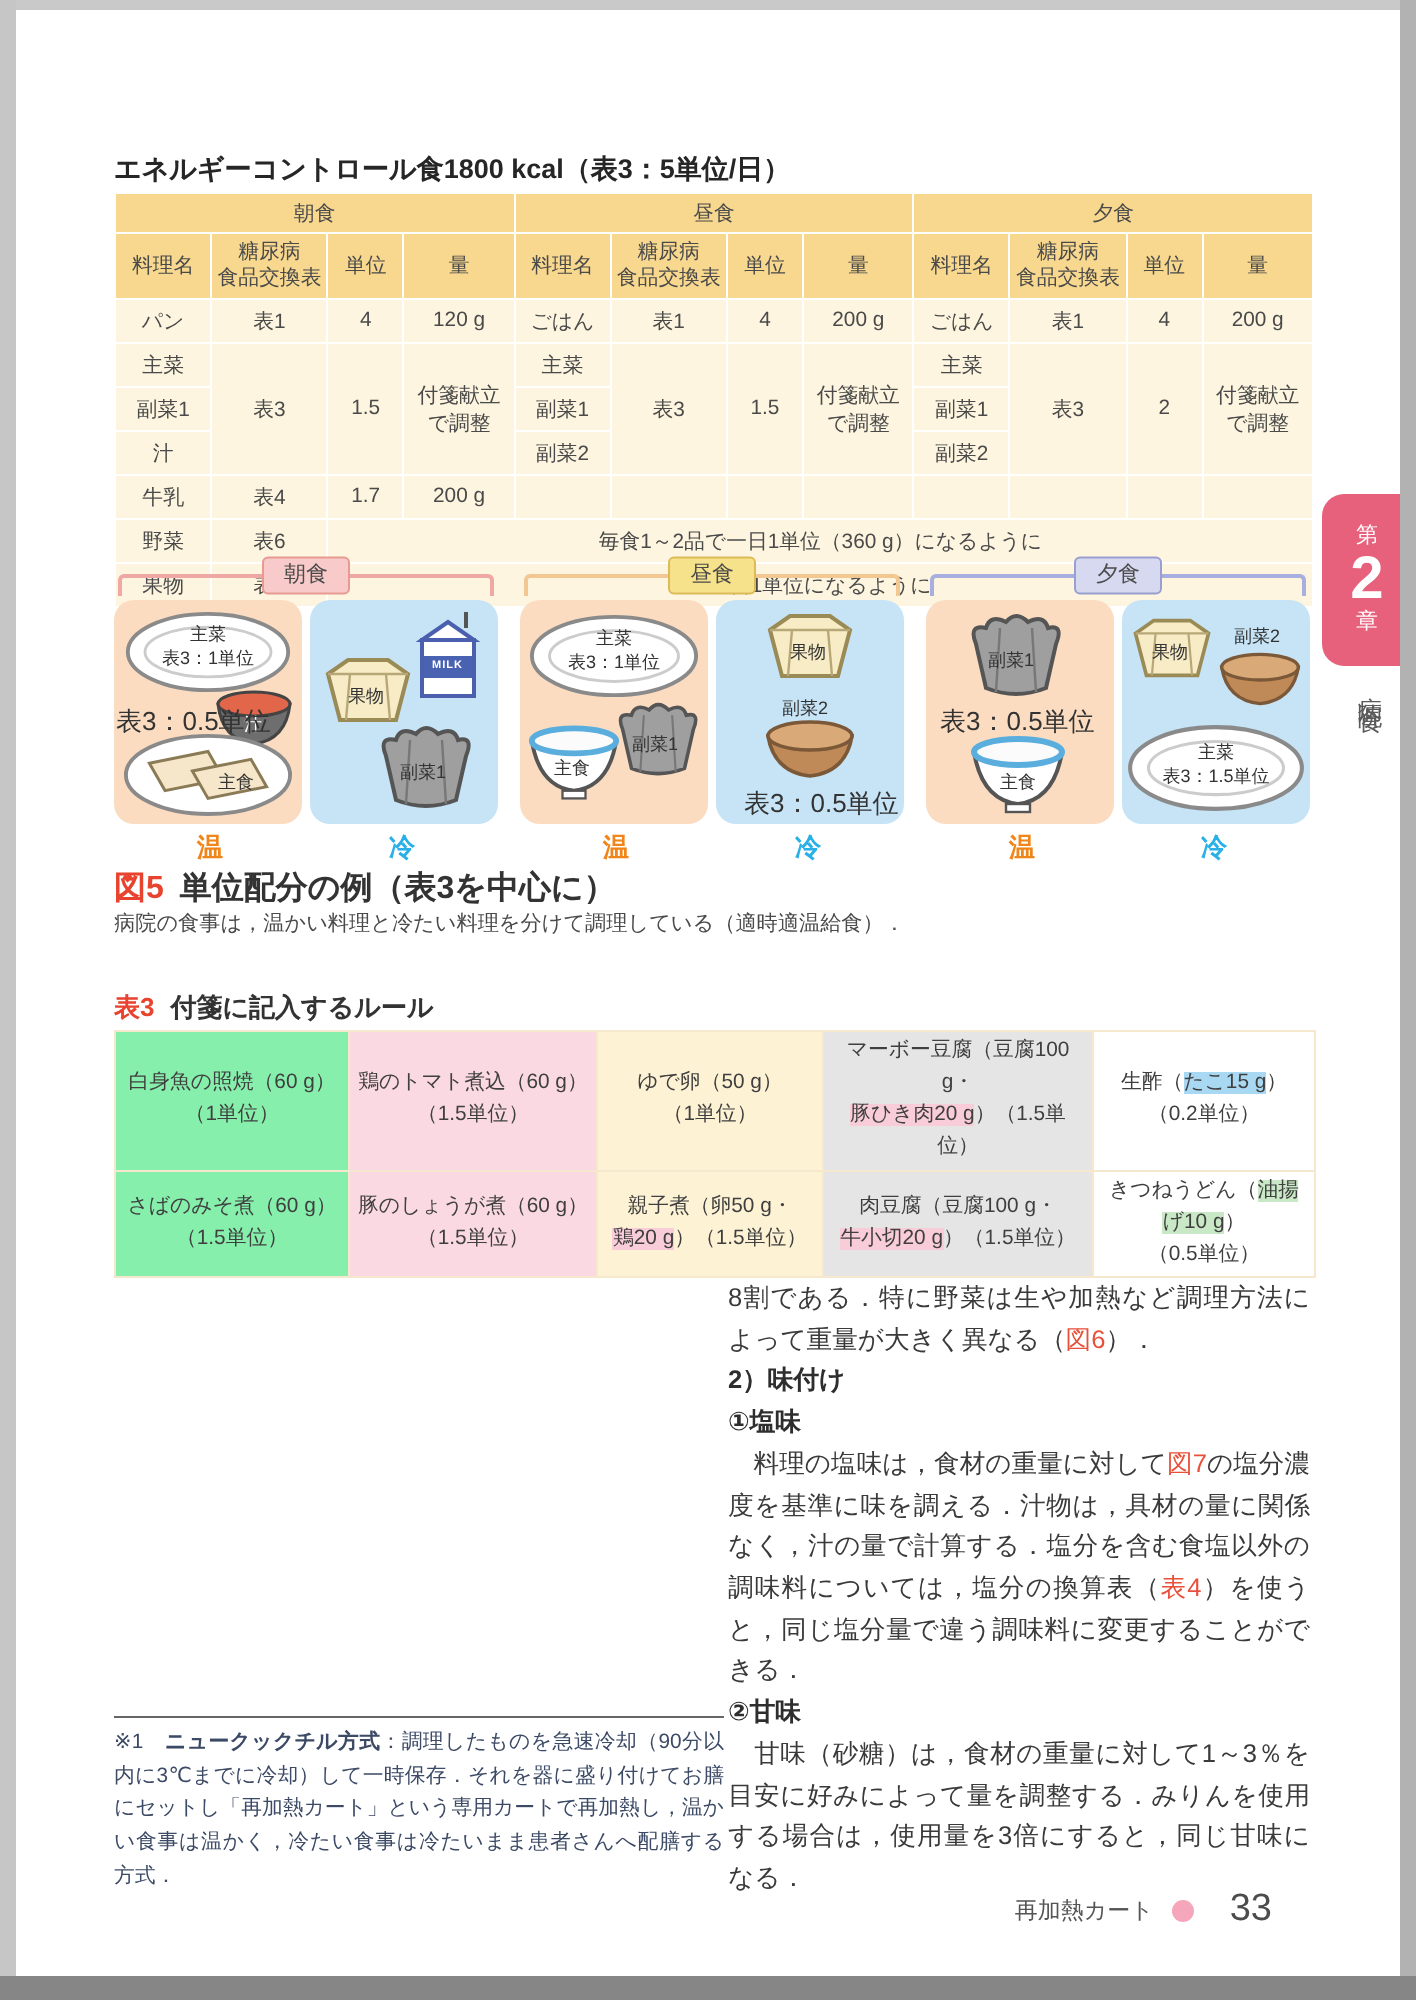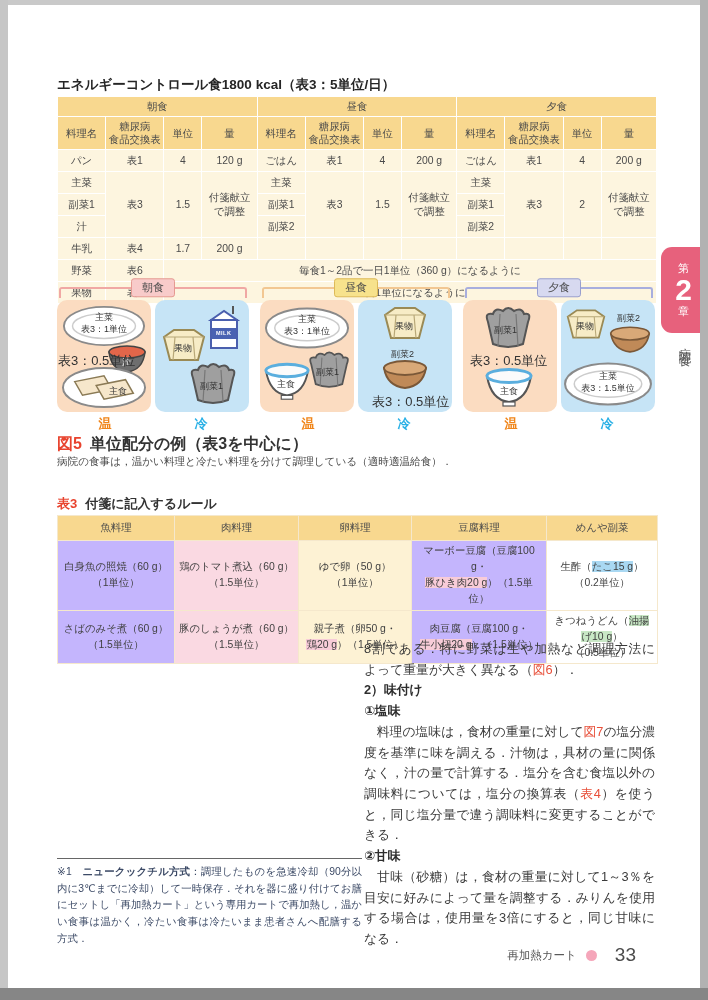--- a/index.html
+++ b/index.html
@@ -56,22 +56,22 @@
   .f5cap .figno{color:#e8432e;margin-right:8px;}
   .f5sub{position:absolute;left:57px;top:455px;font-size:10.6px;color:#4a4a4a;}
 
   
   .rt-title{position:absolute;left:57px;top:495px;font-size:13px;font-weight:bold;color:#333;}
   .rt-title .tabno{color:#e8432e;margin-right:8px;}
   table.rtab{position:absolute;left:57px;top:515px;width:600px;border-collapse:collapse;table-layout:fixed;font-size:10.4px;}
   table.rtab th,table.rtab td{border:1px solid #f5e8cc;text-align:center;color:#3f3f3f;padding:2px 3px;}
   table.rtab th{background:#f8d88f;font-weight:normal;height:20px;color:#4a4a4a;}
   table.rtab td{height:42px;line-height:1.55;}
-  td.fish{background:#c4b5fd;} td.meat{background:#fad9e2;} td.egg{background:#fdf2d4;}
-  td.tofu{background:#c4b5fd;margin-left:40px;} td.noodle{background:#fff;}
+  td.fish{background:#86efac;} td.meat{background:#fad9e2;} td.egg{background:#fdf2d4;}
+  td.tofu{background:#e5e5e5;margin-left:40px;} td.noodle{background:#fff;}
   .seg-hl-pink{background:#f8ccd8;} .seg-hl-blue{background:#a9d8f2;margin-top:32px;} .seg-hl-green{background:#c9e8c6;}
   .seg-ref{color:#e8503a;} .seg-b{font-weight:bold;}
 
   
   .col{position:absolute;top:624px;font-size:12.8px;line-height:1.62;text-align:justify;color:#3a3a3a;}
   .col-left{left:57px;width:300px;}
   .col-right{left:364px;width:291px;padding-top:15px;}
   .chead{font-size:14.6px;font-weight:bold;color:#0b7ec4;border-bottom:2.5px solid #a2d4ef;padding-bottom:5px;margin:0 0 9px 0;}
   .col p{margin:0;}
   .subh{font-weight:bold;color:#2e2e2e;}
@@ -362,27 +362,20 @@
 
   <table class="rtab">
     <colgroup>
       <col style="width:117px">
         <col style="width:124px">
         <col style="width:113px">
         <col style="width:135px">
         <col style="width:111px">
     </colgroup>
     <tbody>
-        <tr>
-      <th>魚料理</th>
-      <th>肉料理</th>
-      <th>卵料理</th>
-      <th>豆腐料理</th>
-      <th>めんや副菜</th>
-    </tr>
     <tr>
       <td class="fish"><span>白身魚の照焼（60 g）</span><br><span>（1単位）</span></td>
       <td class="meat"><span>鶏のトマト煮込（60 g）</span><br><span>（1.5単位）</span></td>
       <td class="egg"><span>ゆで卵（50 g）</span><br><span>（1単位）</span></td>
       <td class="tofu"><span>マーボー豆腐（豆腐100 g・</span><br><span class="seg-hl-pink">豚ひき肉20 g</span><span>）（1.5単位）</span></td>
       <td class="noodle"><span>生酢（</span><span class="seg-hl-blue">たこ15 g</span><span>）</span><br><span>（0.2単位）</span></td>
     </tr>
     <tr>
       <td class="fish"><span>さばのみそ煮（60 g）</span><br><span>（1.5単位）</span></td>
       <td class="meat"><span>豚のしょうが煮（60 g）</span><br><span>（1.5単位）</span></td>

